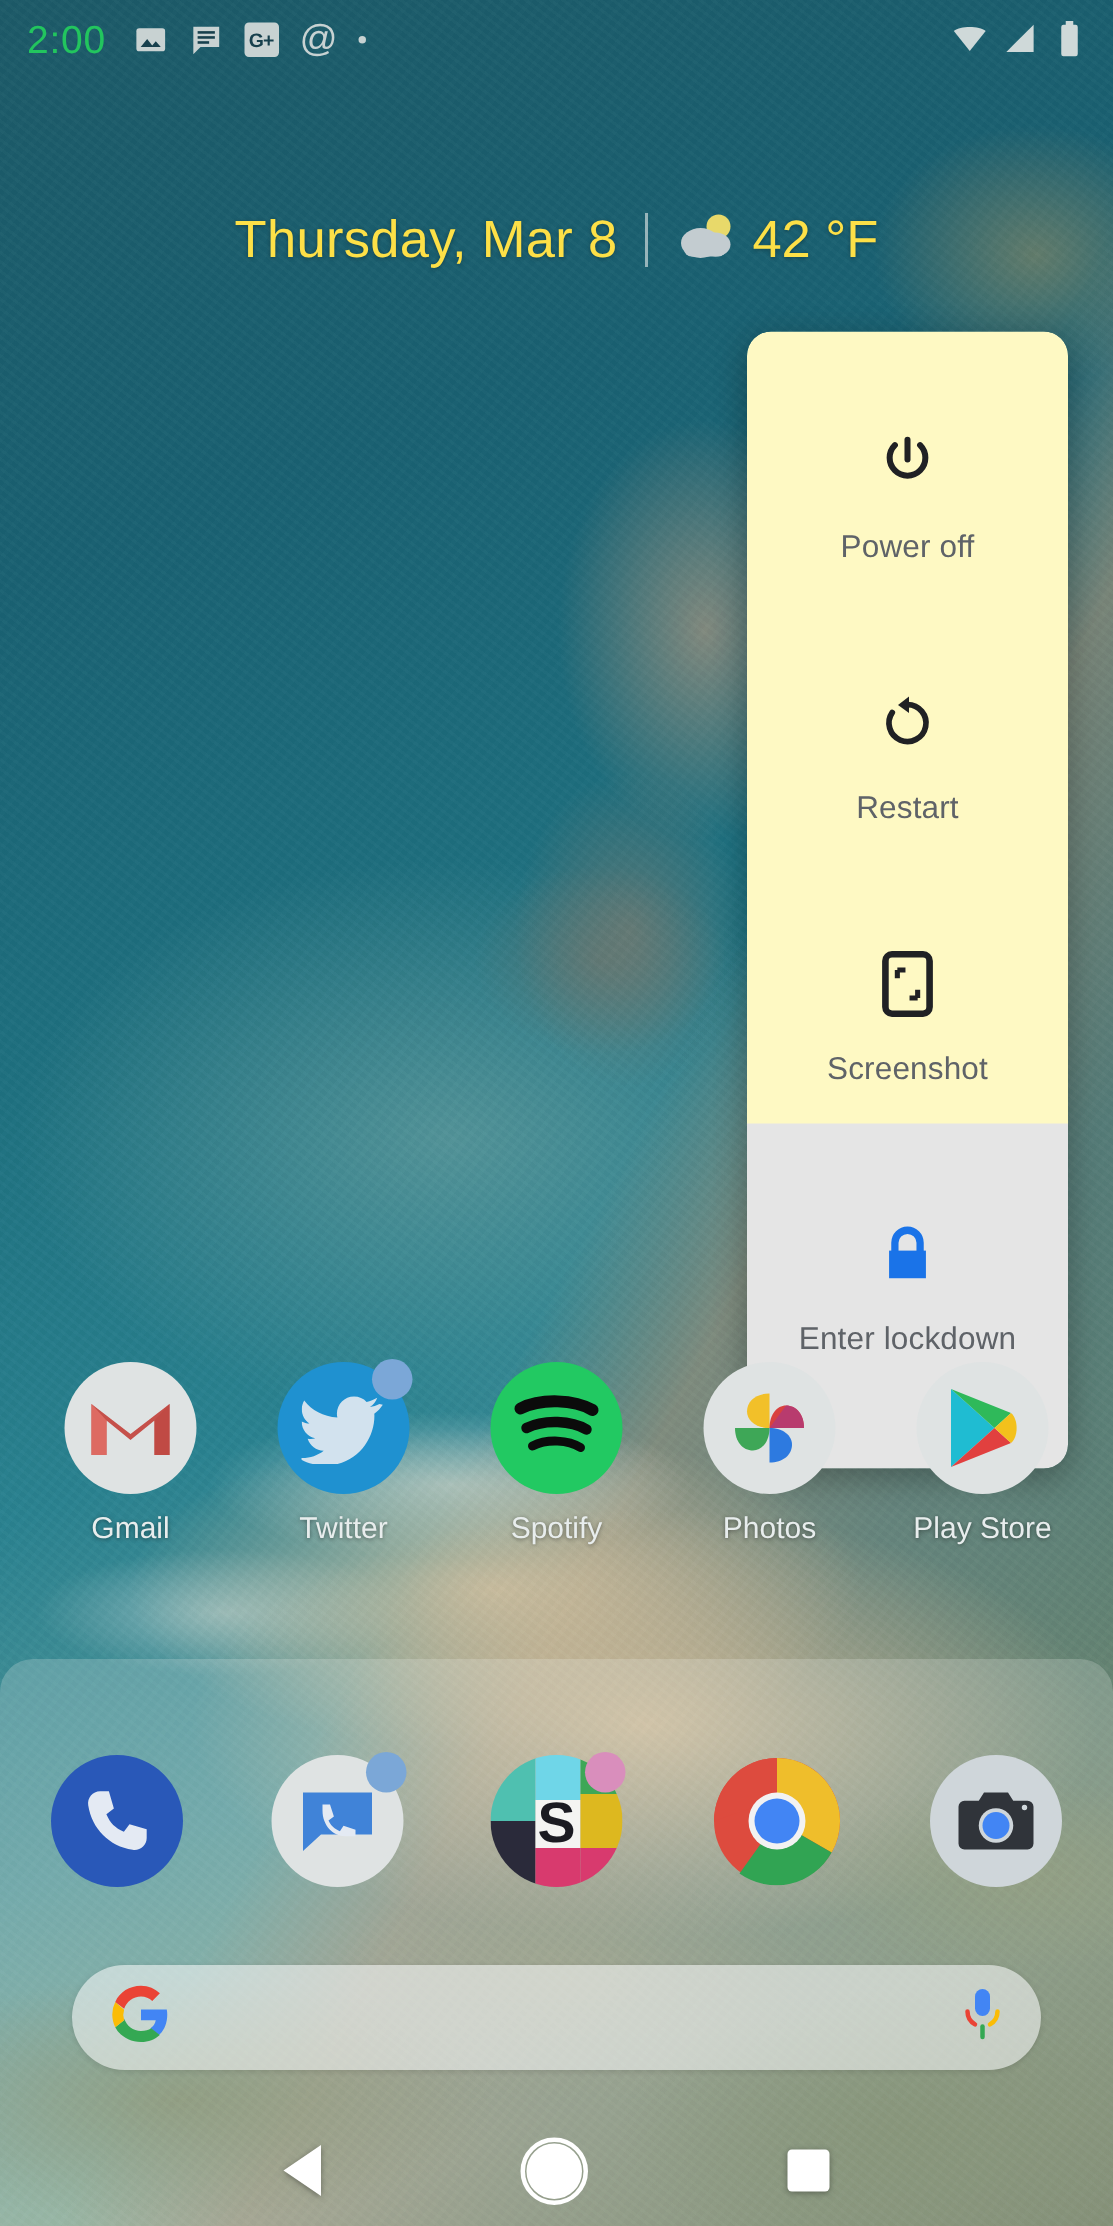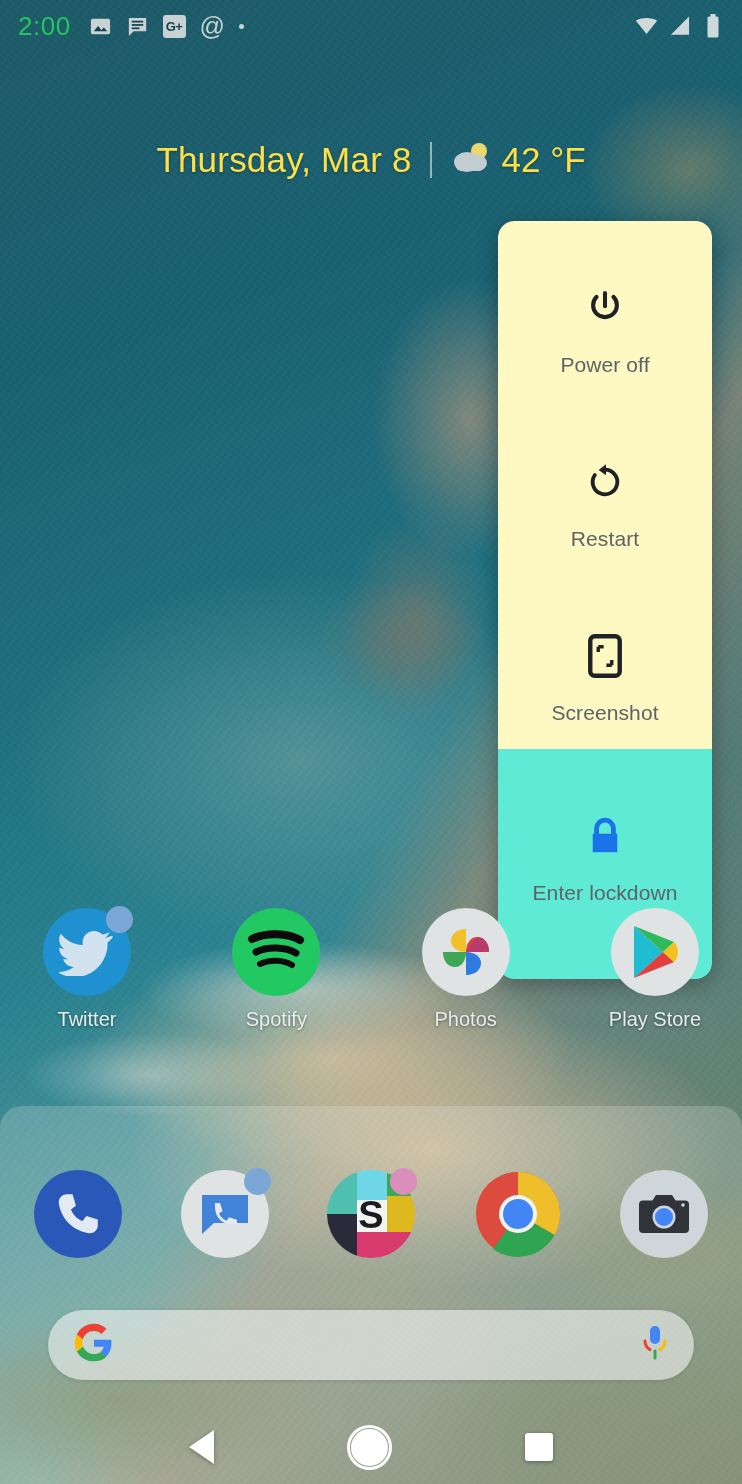--- a/index.html
+++ b/index.html
@@ -125,21 +125,21 @@
     border-radius: 16px;
     box-shadow: 0 6px 22px rgba(0,0,0,.30);
     overflow: hidden;
   }
   .pm-primary {
     background: #fef9c3;
     border-radius: 16px 16px 16px 16px;
     padding: 46px 0 26px;
   }
   .pm-secondary {
-    background: #5eead4;
+    background: #e5e5e5;
     border-radius: 0 0 16px 16px;
     padding: 30px 0 60px;
     margin-top: -16px;
     padding-top: 46px;
   }
   .pm-item {
     display: flex;
     flex-direction: column;
     align-items: center;
     justify-content: center;
@@ -384,20 +384,30 @@
             <rect x="3.4" y="11.6" width="15.2" height="11.4" fill="#1a73e8"></rect>
           </svg>
         </span>
         <span class="pm-label">Enter lockdown</span>
       </div>
     </div>
   </div>
 
   <div class="approw row1">
 
+    <div class="app">
+      <div class="appicon" style="background:#dfe3e3;">
+        <svg width="56" height="44" viewBox="0 0 56 44">
+          <path d="M2 6 L2 40 L12 40 L12 17 L28 30 L44 17 L44 40 L54 40 L54 6 L28 26 Z" fill="#c5504a"></path>
+          <path d="M2 6 L2 40 L12 40 L12 17 Z" fill="#dd6a62"></path>
+          <path d="M54 6 L54 40 L44 40 L44 17 Z" fill="#c04a44"></path>
+        </svg>
+      </div>
+      <div class="applabel">Gmail</div>
+    </div>
 
     <div class="app">
       <div class="appicon" style="background:#1f91d0;">
         <svg width="56" height="48" viewBox="0 0 56 48">
           <path d="M52 8 c-2 1-4.2 1.7-6.4 2 2.3-1.4 4-3.5 4.9-6.1-2.2 1.3-4.6 2.2-7.1 2.7C41.3 4.3 38.3 3 35 3c-6.3 0-11.4 5.1-11.4 11.4 0 .9.1 1.8.3 2.6C14.4 16.5 6.8 12.2 1.8 5.7c-1 1.7-1.6 3.7-1.6 5.8 0 4 2 7.5 5.1 9.5-1.9-.1-3.7-.6-5.2-1.4v.1c0 5.5 3.9 10.2 9.1 11.2-.9.3-1.9.4-3 .4-.7 0-1.4-.1-2.1-.2 1.5 4.6 5.7 7.9 10.7 8-3.9 3.1-8.9 4.9-14.3 4.9-.9 0-1.8-.1-2.7-.2 5.1 3.3 11.2 5.2 17.8 5.2 21.3 0 33-17.7 33-33 0-.5 0-1-.1-1.5 2.3-1.6 4.2-3.7 5.7-6z" fill="#d2e2ee"></path>
         </svg>
         <span class="badge"></span>
       </div>
       <div class="applabel">Twitter</div>
     </div>

